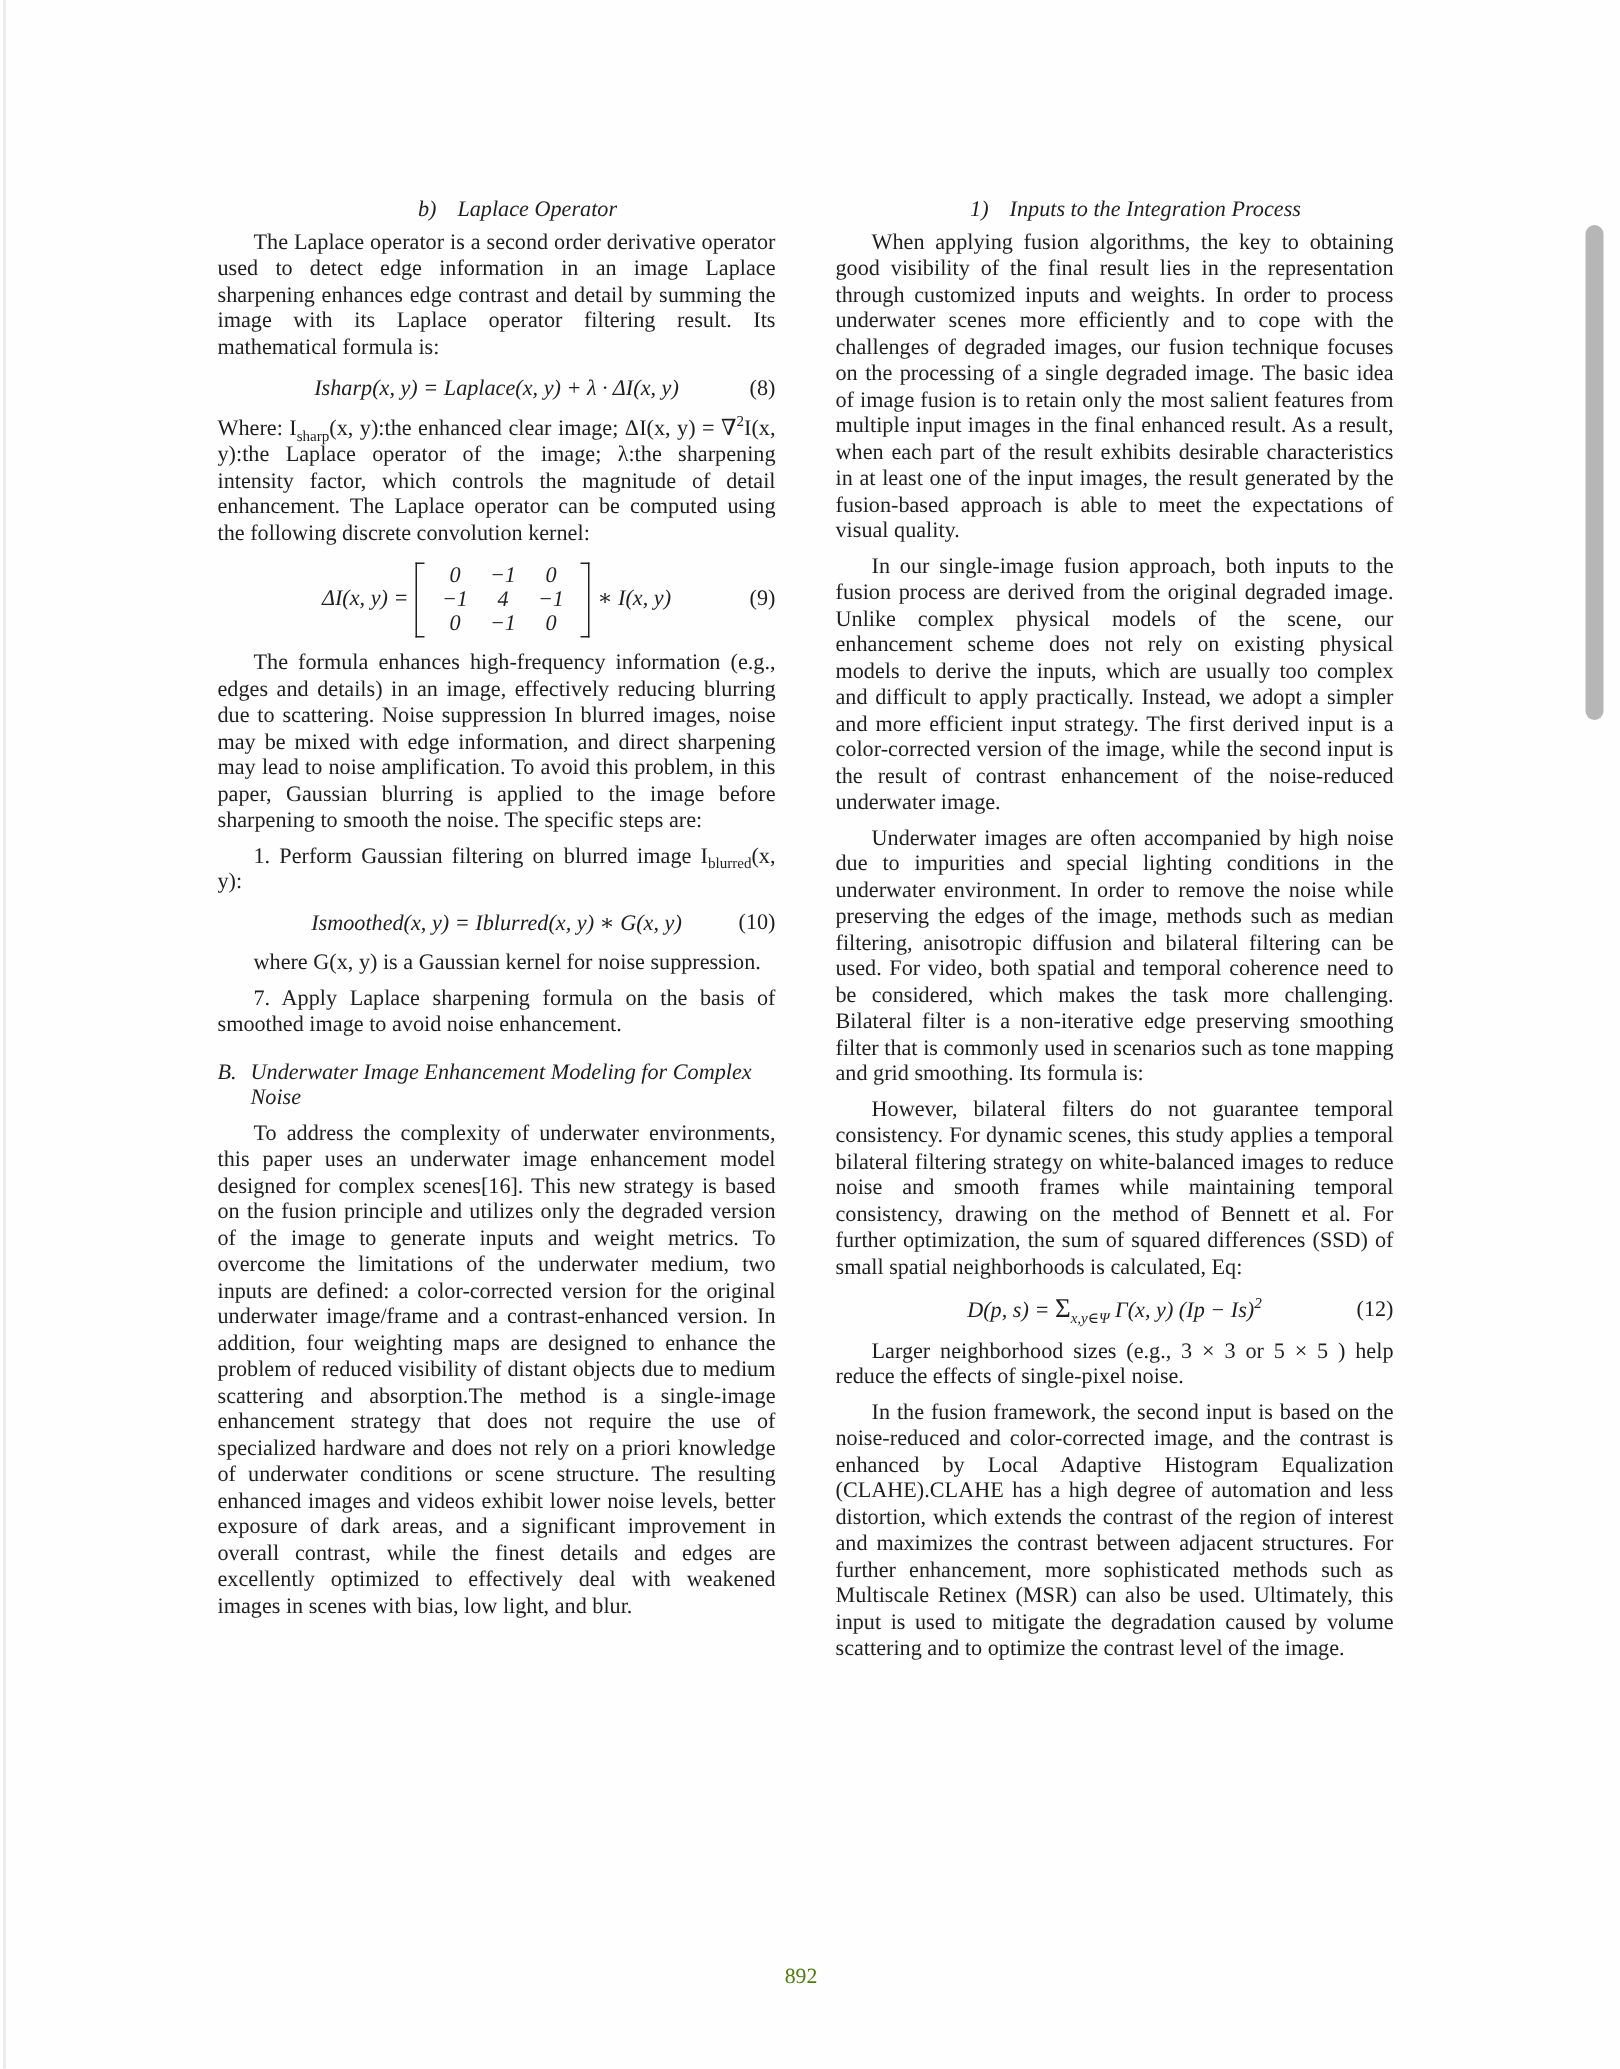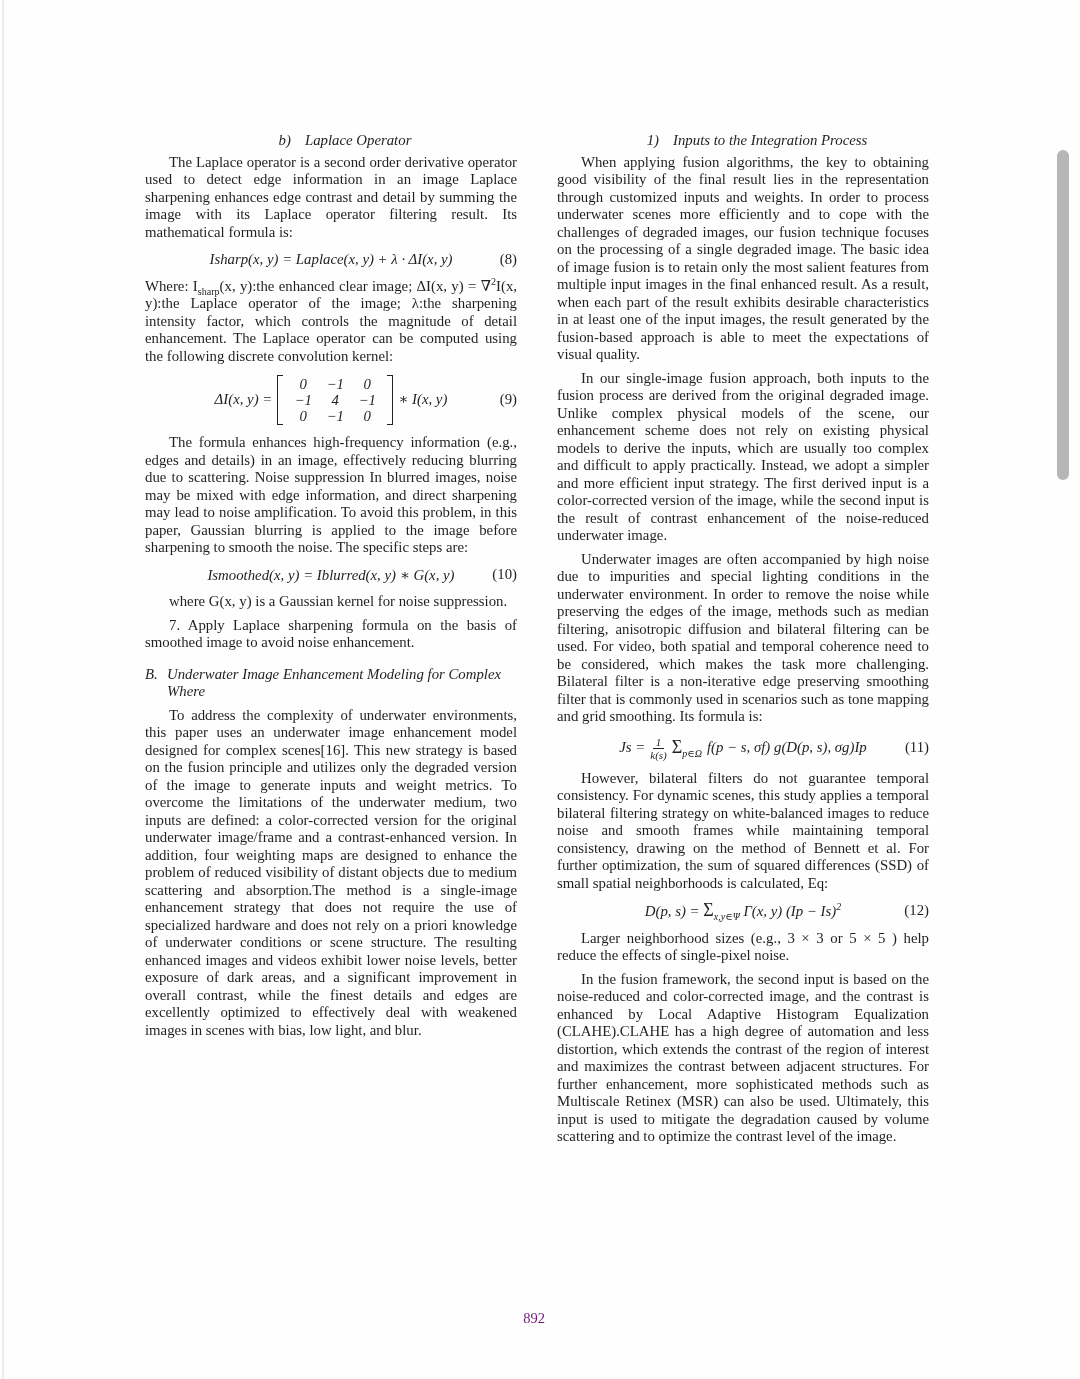--- a/index.html
+++ b/index.html
@@ -60,21 +60,21 @@
   }
   .mgrid span{line-height:16px;text-align:center;}
   .frac{
     display:inline-flex;flex-direction:column;align-items:center;
     font-size:11px;line-height:12px;vertical-align:middle;
   }
   .frac .fnum{border-bottom:1px solid #222;padding:0 3px;}
   .sigma{font-size:18px;font-style:normal;}
   .footer{
     position:absolute;left:0;top:1310px;width:1068px;text-align:center;
-    font-size:14.5px;color:#701a75;
+    font-size:14.5px;color:#4d7c0f;
   }
 </style>
 </head>
 <body>
 
 <div class="edge-line"></div>
 
 <div class="col col-left">
 
 
@@ -109,63 +109,52 @@
         </span>
         <span class="mbracket mright"></span>
       </span>
       <span>∗ I(x, y)</span>
     </div>
     <span class="eq-num">(9)</span>
   </div>
 
   <p>The formula enhances high-frequency information (e.g., edges and details) in an image, effectively reducing blurring due to scattering. Noise suppression In blurred images, noise may be mixed with edge information, and direct sharpening may lead to noise amplification. To avoid this problem, in this paper, Gaussian blurring is applied to the image before sharpening to smooth the noise. The specific steps are:</p>
 
+  <p><span>1.  Perform Gaussian filtering on blurred image I</span><sub>blurred</sub><span>(x, y):</span></p>
 
   <div class="eq">
     <span>Ismoothed(x, y) = Iblurred(x, y) ∗ G(x, y)</span>
     <span class="eq-num">(10)</span>
   </div>
 
   <p>where G(x, y) is a Gaussian kernel for noise suppression.</p>
 
   <p>7. Apply Laplace sharpening formula on the basis of smoothed image to avoid noise enhancement.</p>
 
   <div class="sechead">
     <span class="sec-label">B.</span>
-    <span class="sec-text">Underwater Image Enhancement Modeling for Complex Where</span>
+    <span class="sec-text">Underwater Image Enhancement Modeling for Complex Noise</span>
   </div>
 
   <p>To address the complexity of underwater environments, this paper uses an underwater image enhancement model designed for complex scenes[16]. This new strategy is based on the fusion principle and utilizes only the degraded version of the image to generate inputs and weight metrics. To overcome the limitations of the underwater medium, two inputs are defined: a color-corrected version for the original underwater image/frame and a contrast-enhanced version. In addition, four weighting maps are designed to enhance the problem of reduced visibility of distant objects due to medium scattering and absorption.The method is a single-image enhancement strategy that does not require the use of specialized hardware and does not rely on a priori knowledge of underwater conditions or scene structure. The resulting enhanced images and videos exhibit lower noise levels, better exposure of dark areas, and a significant improvement in overall contrast, while the finest details and edges are excellently optimized to effectively deal with weakened images in scenes with bias, low light, and blur.</p>
 
 </div>
 
 <div class="col col-right">
 
   <div class="subhead">
     <span class="shead-num">1)</span><span>Inputs to the Integration Process</span>
   </div>
 
   <p>When applying fusion algorithms, the key to obtaining good visibility of the final result lies in the representation through customized inputs and weights. In order to process underwater scenes more efficiently and to cope with the challenges of degraded images, our fusion technique focuses on the processing of a single degraded image. The basic idea of image fusion is to retain only the most salient features from multiple input images in the final enhanced result. As a result, when each part of the result exhibits desirable characteristics in at least one of the input images, the result generated by the fusion-based approach is able to meet the expectations of visual quality.</p>
 
   <p>In our single-image fusion approach, both inputs to the fusion process are derived from the original degraded image. Unlike complex physical models of the scene, our enhancement scheme does not rely on existing physical models to derive the inputs, which are usually too complex and difficult to apply practically. Instead, we adopt a simpler and more efficient input strategy. The first derived input is a color-corrected version of the image, while the second input is the result of contrast enhancement of the noise-reduced underwater image.</p>
 
   <p>Underwater images are often accompanied by high noise due to impurities and special lighting conditions in the underwater environment. In order to remove the noise while preserving the edges of the image, methods such as median filtering, anisotropic diffusion and bilateral filtering can be used. For video, both spatial and temporal coherence need to be considered, which makes the task more challenging. Bilateral filter is a non-iterative edge preserving smoothing filter that is commonly used in scenarios such as tone mapping and grid smoothing. Its formula is:</p>
 
-  <div class="eq">
-    <span class="eq-flex">
-      <span>Js =</span>
-      <span class="frac">
-        <span class="fnum">1</span>
-        <span>k(s)</span>
-      </span>
-      <span><span class="sigma">Σ</span><sub>p∈Ω</sub></span>
-      <span>f(p − s, σf) g(D(p, s), σg)Ip</span>
-    </span>
-    <span class="eq-num">(11)</span>
-  </div>
 
 
   <p>However, bilateral filters do not guarantee temporal consistency. For dynamic scenes, this study applies a temporal bilateral filtering strategy on white-balanced images to reduce noise and smooth frames while maintaining temporal consistency, drawing on the method of Bennett et al. For further optimization, the sum of squared differences (SSD) of small spatial neighborhoods is calculated, Eq:</p>
 
   <div class="eq">
     <span><span>D(p, s) = </span><span class="sigma">Σ</span><sub>x,y∈Ψ</sub><span> Γ(x, y) (Ip − Is)</span><sup>2</sup></span>
     <span class="eq-num">(12)</span>
   </div>
 
   <p>Larger neighborhood sizes (e.g., 3 × 3 or 5 × 5 ) help reduce the effects of single-pixel noise.</p>

